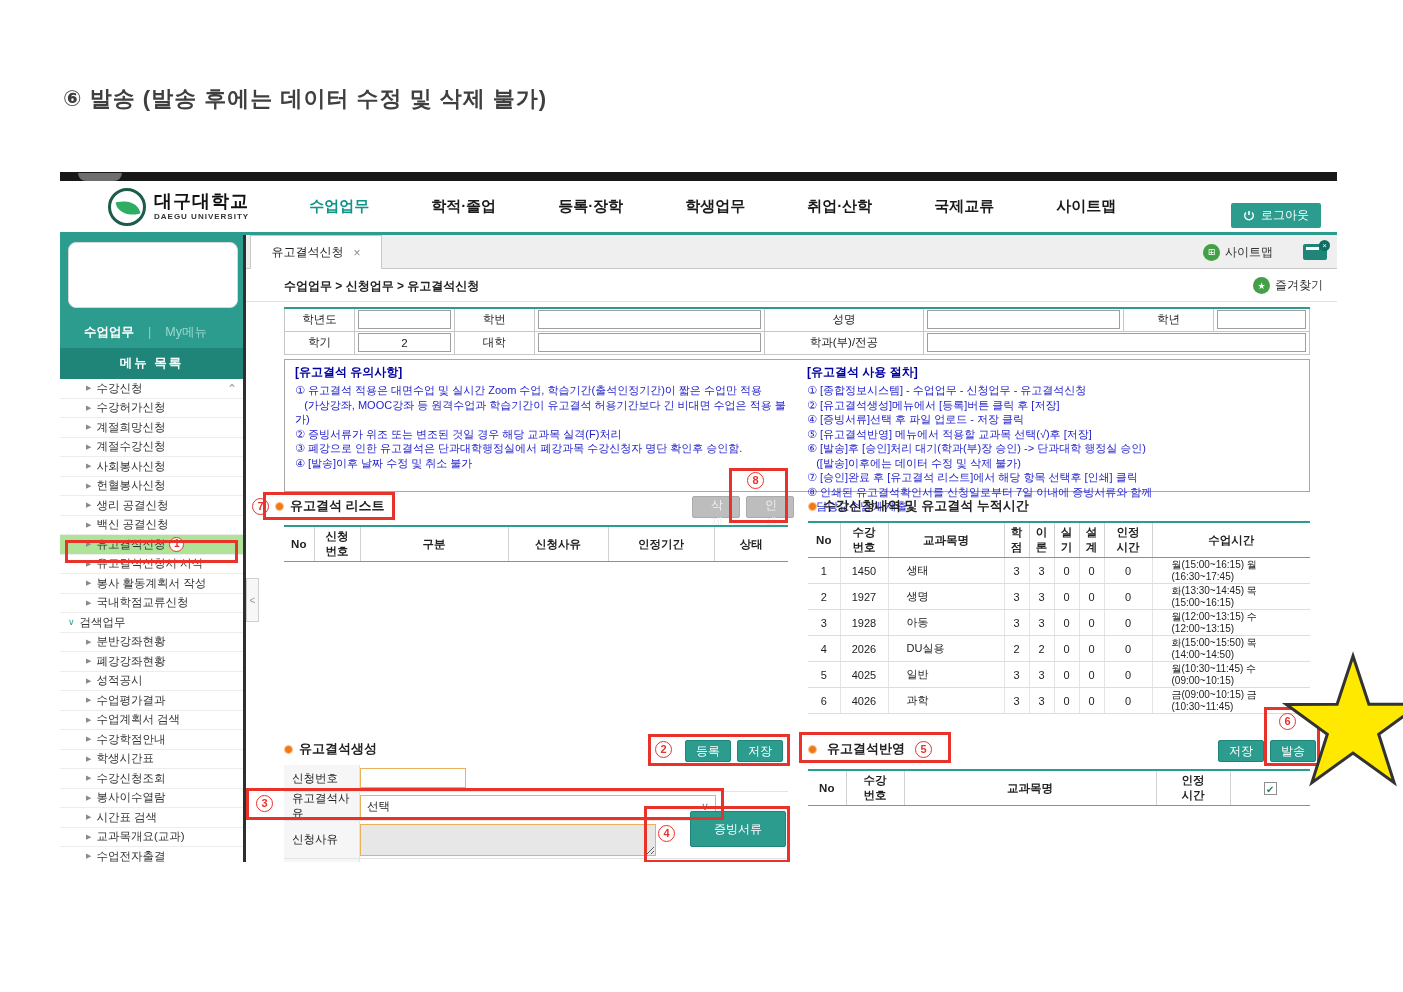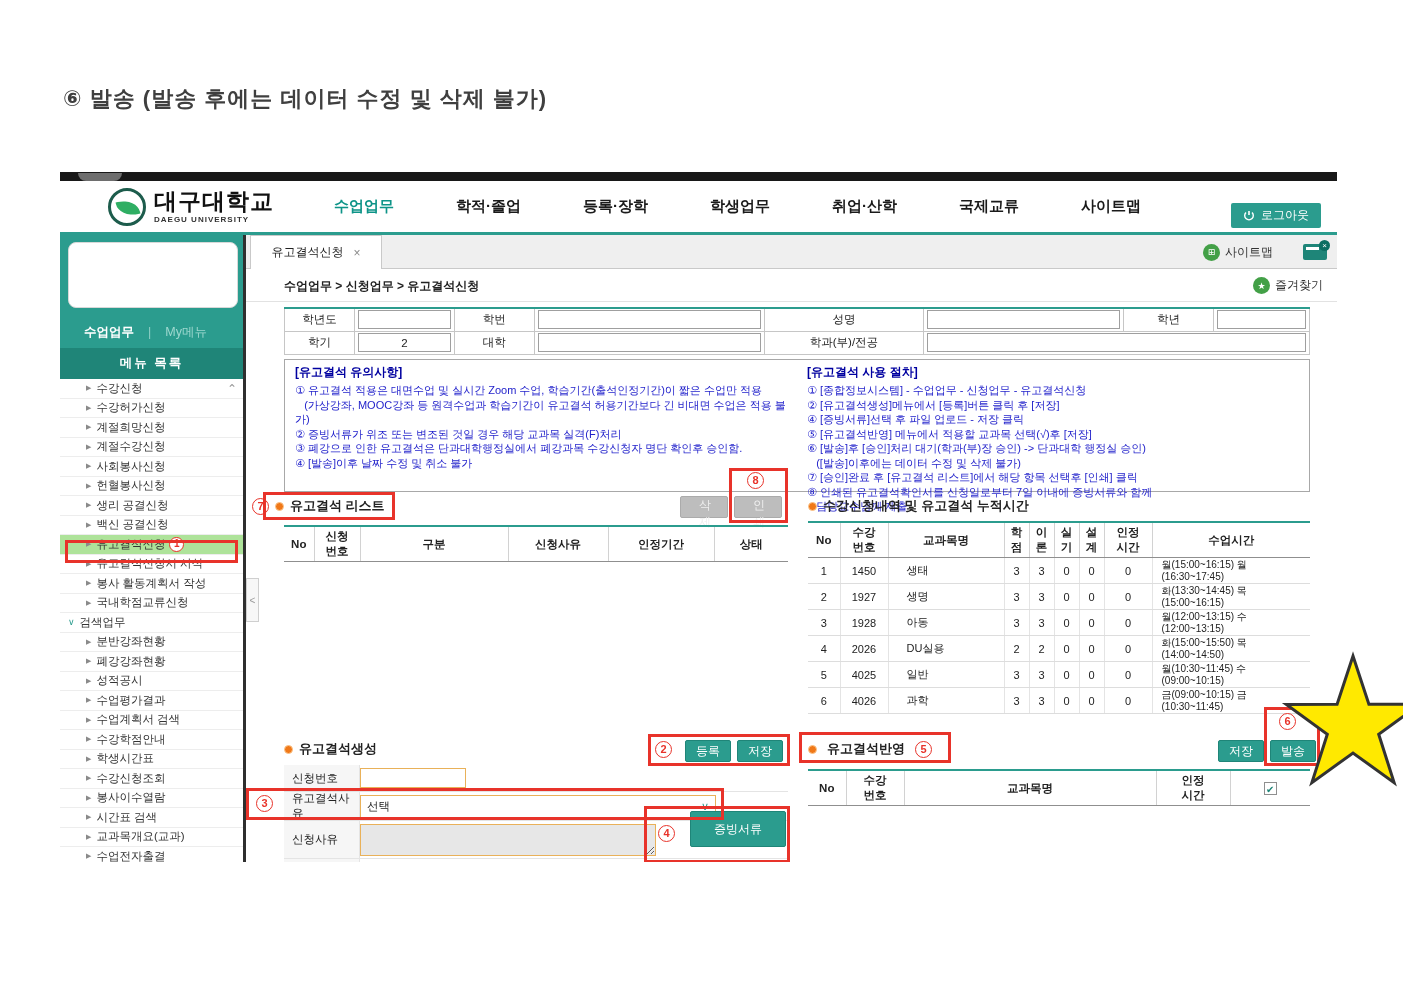--- a/index.html
+++ b/index.html
@@ -10,21 +10,21 @@
 
   .window { position:absolute; left:60px; top:172px; width:1277px; height:690px; background:#fff; }
   .topbar { position:absolute; left:0; top:0; width:1277px; height:9px; background:#181818; }
   .topbar .tabpill { position:absolute; left:18px; top:1px; width:44px; height:8px; background:#6e6e6e; border-radius:0 0 8px 8px; }
 
   .appheader { position:absolute; left:0; top:9px; width:1277px; height:54px; background:#fff; border-bottom:3px solid #2B9C8E; display:flex; align-items:center; }
   .logo { display:flex; align-items:center; margin-left:48px; gap:8px; }
   .seal { width:38px; height:38px; border-radius:50%; border:3px solid #1d5c4c; background:#fff; position:relative; overflow:hidden; }
   .seal .leaf { position:absolute; left:6px; top:9px; width:22px; height:16px; background:#2fae63; border-radius:0 90% 0 90%; transform:rotate(-12deg); }
   .logo-text { display:flex; flex-direction:column; line-height:1; }
-  .logo-kr { font-size:23px; font-weight:bold; color:#111; letter-spacing:1px; }
+  .logo-kr { font-size:18px; font-weight:bold; color:#111; letter-spacing:1px; }
   .logo-en { font-size:8px; font-weight:bold; color:#333; letter-spacing:1px; margin-top:3px; }
   .nav { display:flex; align-items:center; margin-left:60px; gap:62px; }
   .nav-item { font-size:15px; font-weight:bold; color:#1a1a1a; cursor:pointer; white-space:nowrap; }
   .nav-item.active { color:#0E9488; }
   .logout-btn { position:absolute; right:16px; top:22px; height:25px; padding:0 12px; background:#2B9C8E; color:#fff; font-size:12px; border:none; border-radius:2px; display:flex; align-items:center; gap:6px; cursor:pointer; }
 
   .sidebar { position:absolute; left:0; top:63px; width:186px; height:627px; background:#2B9C8E; border-right:3px solid #2f2f2f; }
   .profile-box { position:absolute; left:8px; top:7px; width:170px; height:66px; background:#fff; border-radius:8px; border:1px solid #d8d8d8; }
   .sb-tabs { position:absolute; left:0; top:81px; width:100%; height:32px; display:flex; align-items:center; color:#fff; font-size:12.5px; font-weight:bold; }
   .sb-tab1 { margin-left:24px; }
@@ -65,40 +65,40 @@
   .notice-col { width:50%; padding:4px 8px 0 10px; }
   .notice-title { font-size:12px; font-weight:bold; color:#0000A0; margin-bottom:2px; }
   .notice-line { font-size:11px; color:#2323CB; line-height:14.5px; white-space:pre-wrap; }
 
   .sec-title { display:flex; align-items:center; gap:6px; font-size:13px; font-weight:bold; color:#222; }
   .bullet { width:9px; height:9px; border-radius:50%; background:#F07818; border:1.5px solid #fbc58b; }
 
   .circ { display:inline-flex; width:17px; height:17px; min-width:17px; border:1.6px solid #E8332A; border-radius:50%; background:#fff; color:#E8332A; font-size:11px; font-weight:bold; align-items:center; justify-content:center; line-height:1; }
 
   .gbtn { background:#2B9C8E; border:1px solid #1F8578; color:#fff; font-size:12px; height:22px; padding:0 10px; border-radius:2px; cursor:pointer; }
-  .graybtn { background:#BDBDBD; border:1px solid #ababab; color:#efefef; font-size:12px; height:22px; padding:0 18px; border-radius:2px; cursor:pointer; }
+  .graybtn { background:#BDBDBD; border:1px solid #ababab; color:#efefef; font-size:12px; height:22px; padding:0 18px; border-radius:2px; cursor:pointer;margin-left:12px; }
 
   .list-title-row { position:absolute; left:6px; top:262px; display:flex; align-items:center; gap:6px; }
   .btn-del { position:absolute; left:434px; top:261px; width:48px; }
   .btn-print { position:absolute; left:488px; top:261px; width:48px; }
 
   table.dtbl { border-collapse:collapse; }
   table.dtbl th { border-bottom:1px solid #8f8f8f; border-right:1px solid #d2d2d2; font-size:11.5px; color:#222; white-space:pre-line; padding:2px 0; vertical-align:middle; }
   table.dtbl th:last-child { border-right:none; }
   table.dtbl td { border-bottom:1px solid #ddd; border-right:1px solid #e4e4e4; font-size:11px; color:#222; text-align:center; padding:1px 2px; }
   table.dtbl td:last-child { border-right:none; }
   .listtbl { position:absolute; left:38px; top:290px; width:504px; border-top:2px solid #2B9C8E; }
   .listtbl th { height:32px; }
 
   .credit-title { position:absolute; left:562px; top:262px; }
   .credittbl { position:absolute; left:562px; top:286px; width:502px; border-top:2px solid #2B9C8E; }
   .credittbl th { height:30px; }
   .credittbl td { height:25px; }
   .credittbl td:nth-child(3) { text-align:left; padding-left:18px; }
-  .credittbl td:nth-child(9) { text-align:left; font-size:10px; line-height:11.5px; padding-left:9px; }
+  .credittbl td:nth-child(9) { text-align:left; font-size:10px; line-height:11.5px; padding-left:19px; }
 
   .create-title { position:absolute; left:38px; top:505px; }
   .btn-reg { position:absolute; left:439px; top:505px; width:46px; }
   .btn-save1 { position:absolute; left:491px; top:505px; width:46px; }
   .createtbl { position:absolute; left:38px; top:530px; width:504px; }
   .crow { display:flex; border-bottom:1px solid #e4e4e4; }
   .crow .clbl { width:76px; background:#f6f6f6; font-size:11.5px; color:#222; display:flex; align-items:center; padding-left:8px; border-right:1px solid #e4e4e4; }
   .crow .cval { flex:1; display:flex; align-items:center; padding:3px 0 3px 0; }
   .oinp { height:20px; border:1px solid #E9B159; background:#fff; font-size:11.5px; padding:0 4px; }
   .sel { width:356px; height:23px; border:1px solid #E9B159; background:#fff; font-size:11.5px; display:flex; align-items:center; padding:0 6px; justify-content:space-between; color:#222; cursor:pointer; }

